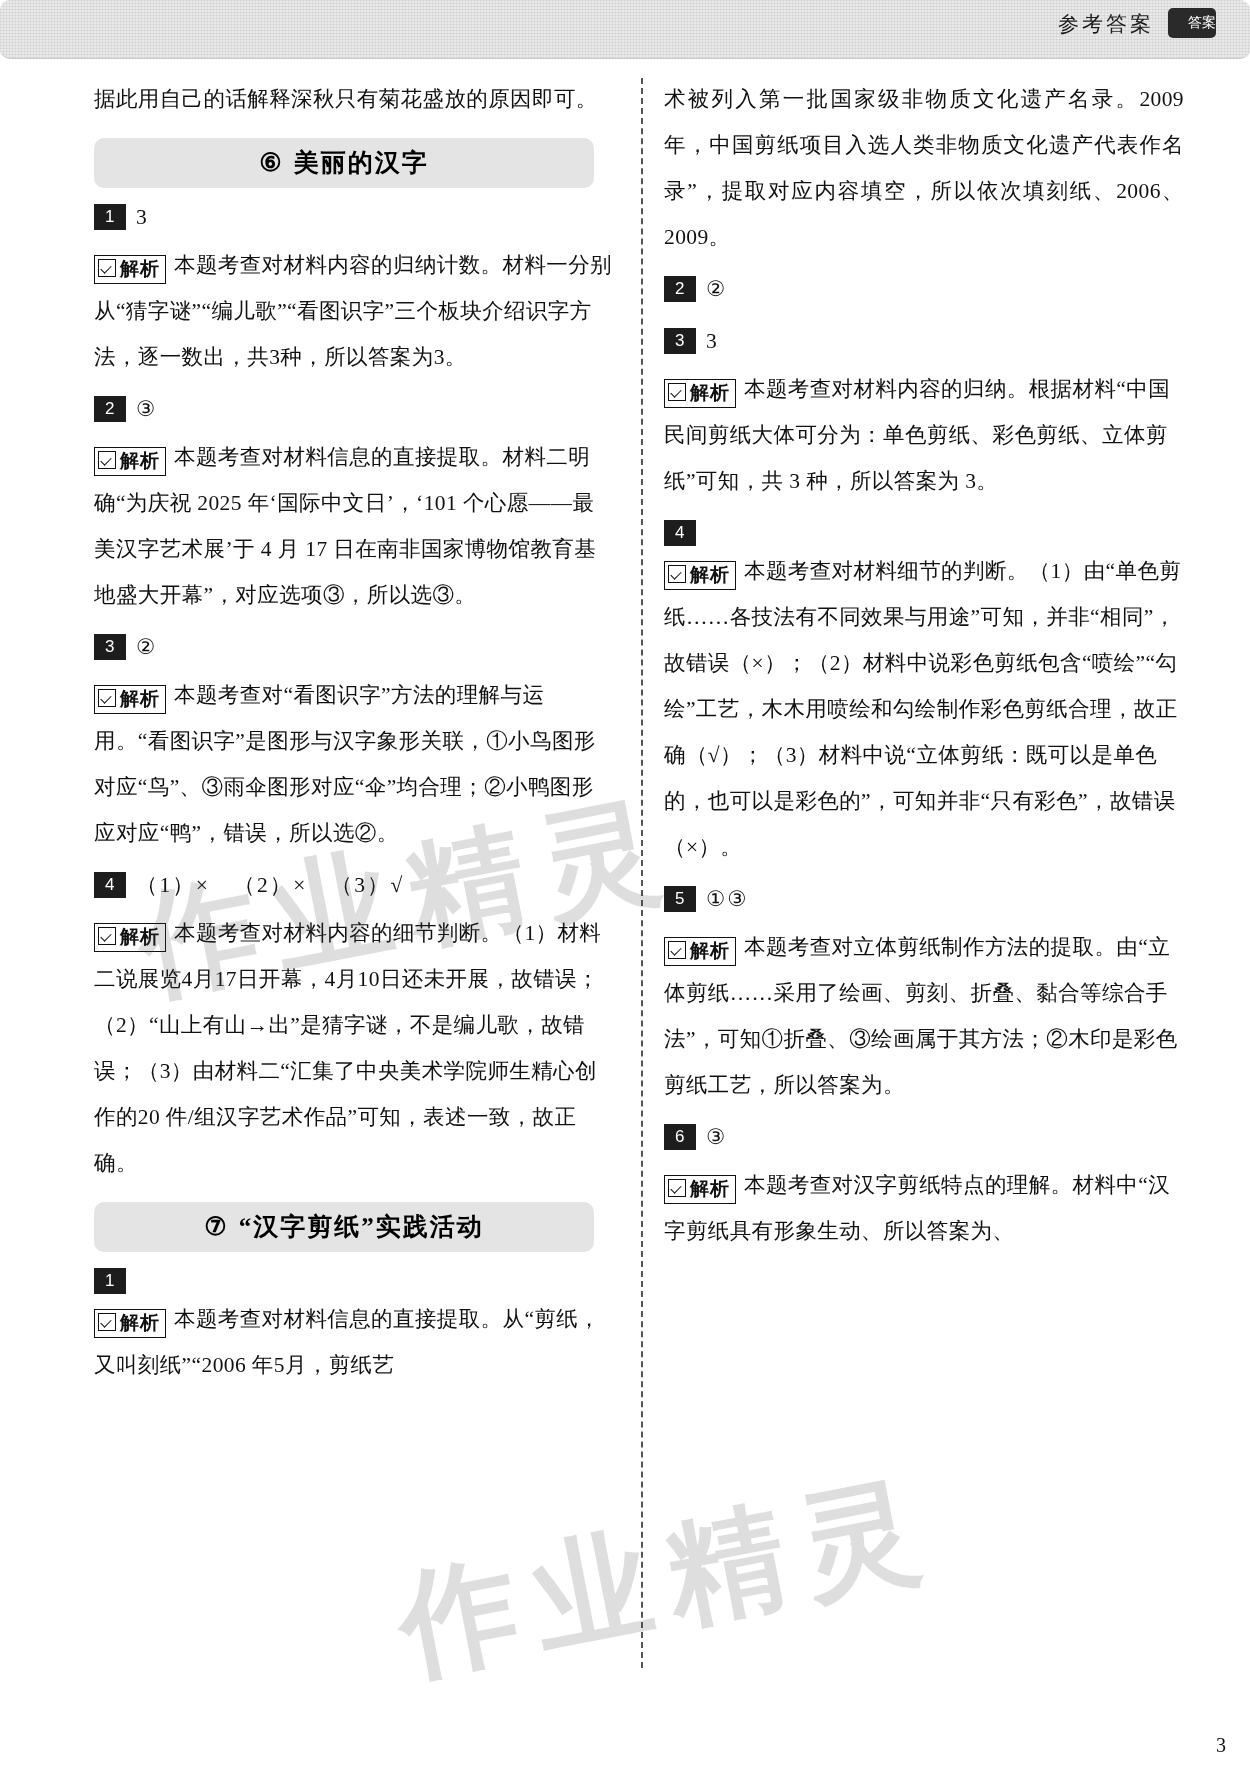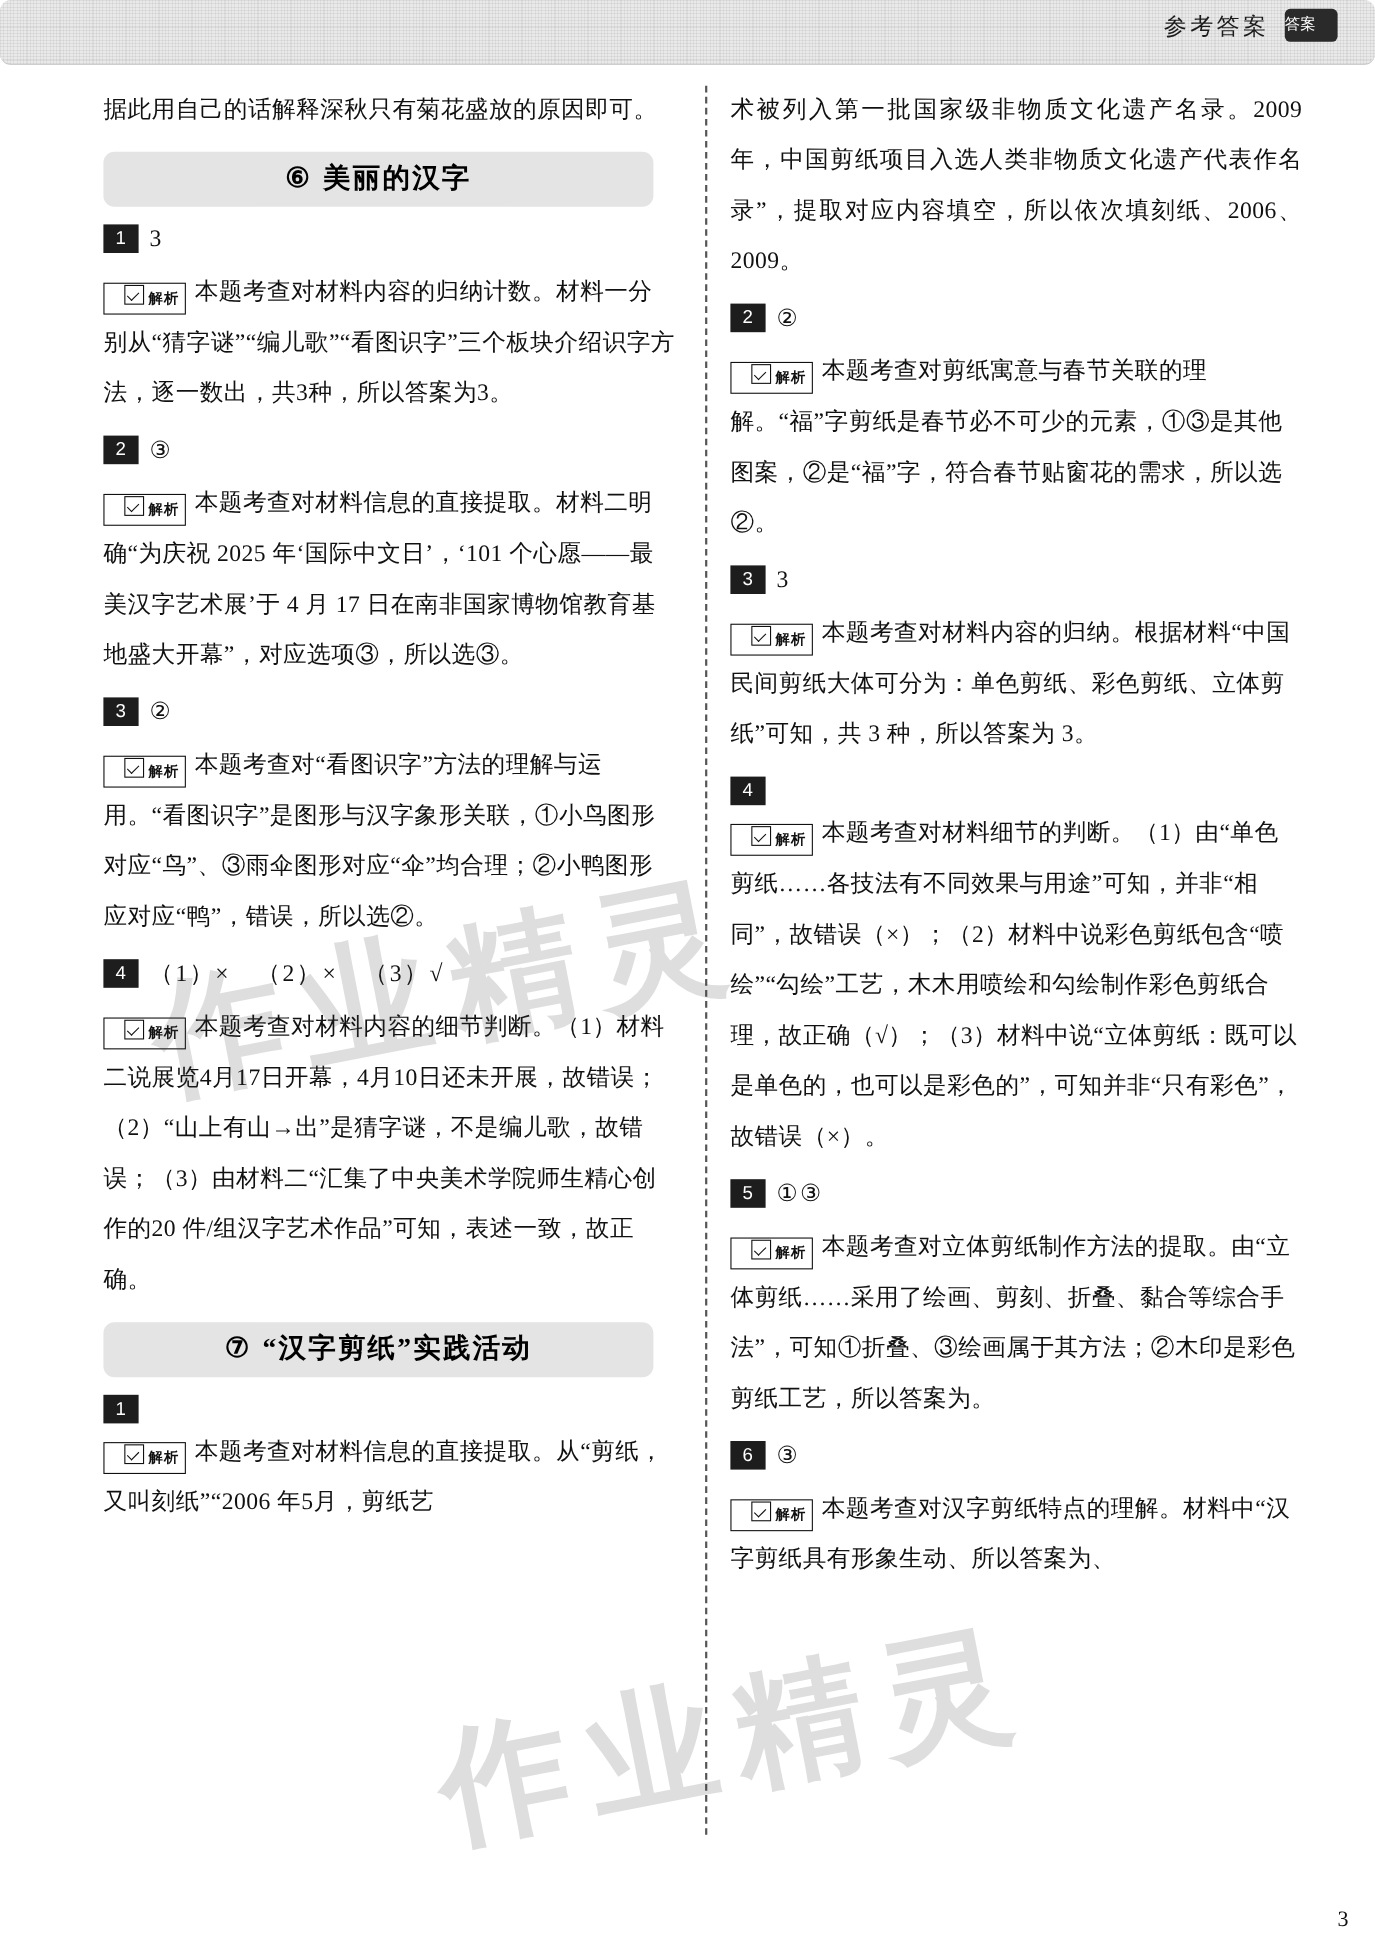--- a/index.html
+++ b/index.html
@@ -42,21 +42,21 @@
     position: absolute;
     top: 8px;
     right: 34px;
     width: 48px;
     height: 30px;
     background: #2a2a2a;
     border-radius: 5px;
     color: #ffffff;
     font-size: 14px;
     line-height: 30px;
-    text-align: left;
+    text-align: right;
     letter-spacing: 0px;
   }
 
   
   .page {
     position: absolute;
     top: 58px;
     left: 0;
     width: 1250px;
     height: 1721px;
@@ -133,23 +133,23 @@
 
   
   .jx-block {
     margin-top: 2px;
     text-indent: 0;
   }
   .jx-tag {
     display: inline-block;
     vertical-align: -3px;
     border: 1.6px solid #111111;
-    padding: 0 5px 1px 18px;
+    padding: 0 5px 1px 3px;
     margin-right: 8px;
-    font-size: 13px;
+    font-size: 19px;
     line-height: 26px;
     font-weight: bold;
     letter-spacing: 1px;
     white-space: nowrap;
   }
   .jx-tag .sq {
     display: inline-block;
     width: 16px;
     height: 16px;
     border: 1.6px solid #111;
@@ -284,23 +284,20 @@
   </div>
 
   <div class="col col-right">
 
     <div class="para">术被列入第一批国家级非物质文化遗产名录。2009 年，中国剪纸项目入选人类非物质文化遗产代表作名录”，提取对应内容填空，所以依次填刻纸、2006、2009。</div>
 
     <div class="qline">
       <span class="qnum">2</span>
       <span class="qans">②</span>
     </div>
-    <div class="jx-block">
-      <span class="jx-tag"><span class="sq"></span><span>解析</span></span><span class="jx-text">本题考查对剪纸寓意与春节关联的理解。“福”字剪纸是春节必不可少的元素，①③是其他图案，②是“福”字，符合春节贴窗花的需求，所以选②。</span>
-    </div>
 
     <div class="qline">
       <span class="qnum">3</span>
       <span class="qans">3</span>
     </div>
     <div class="jx-block">
       <span class="jx-tag"><span class="sq"></span><span>解析</span></span><span class="jx-text">本题考查对材料内容的归纳。根据材料“中国民间剪纸大体可分为：单色剪纸、彩色剪纸、立体剪纸”可知，共 3 种，所以答案为 3。</span>
     </div>
 
     <div class="qline">

